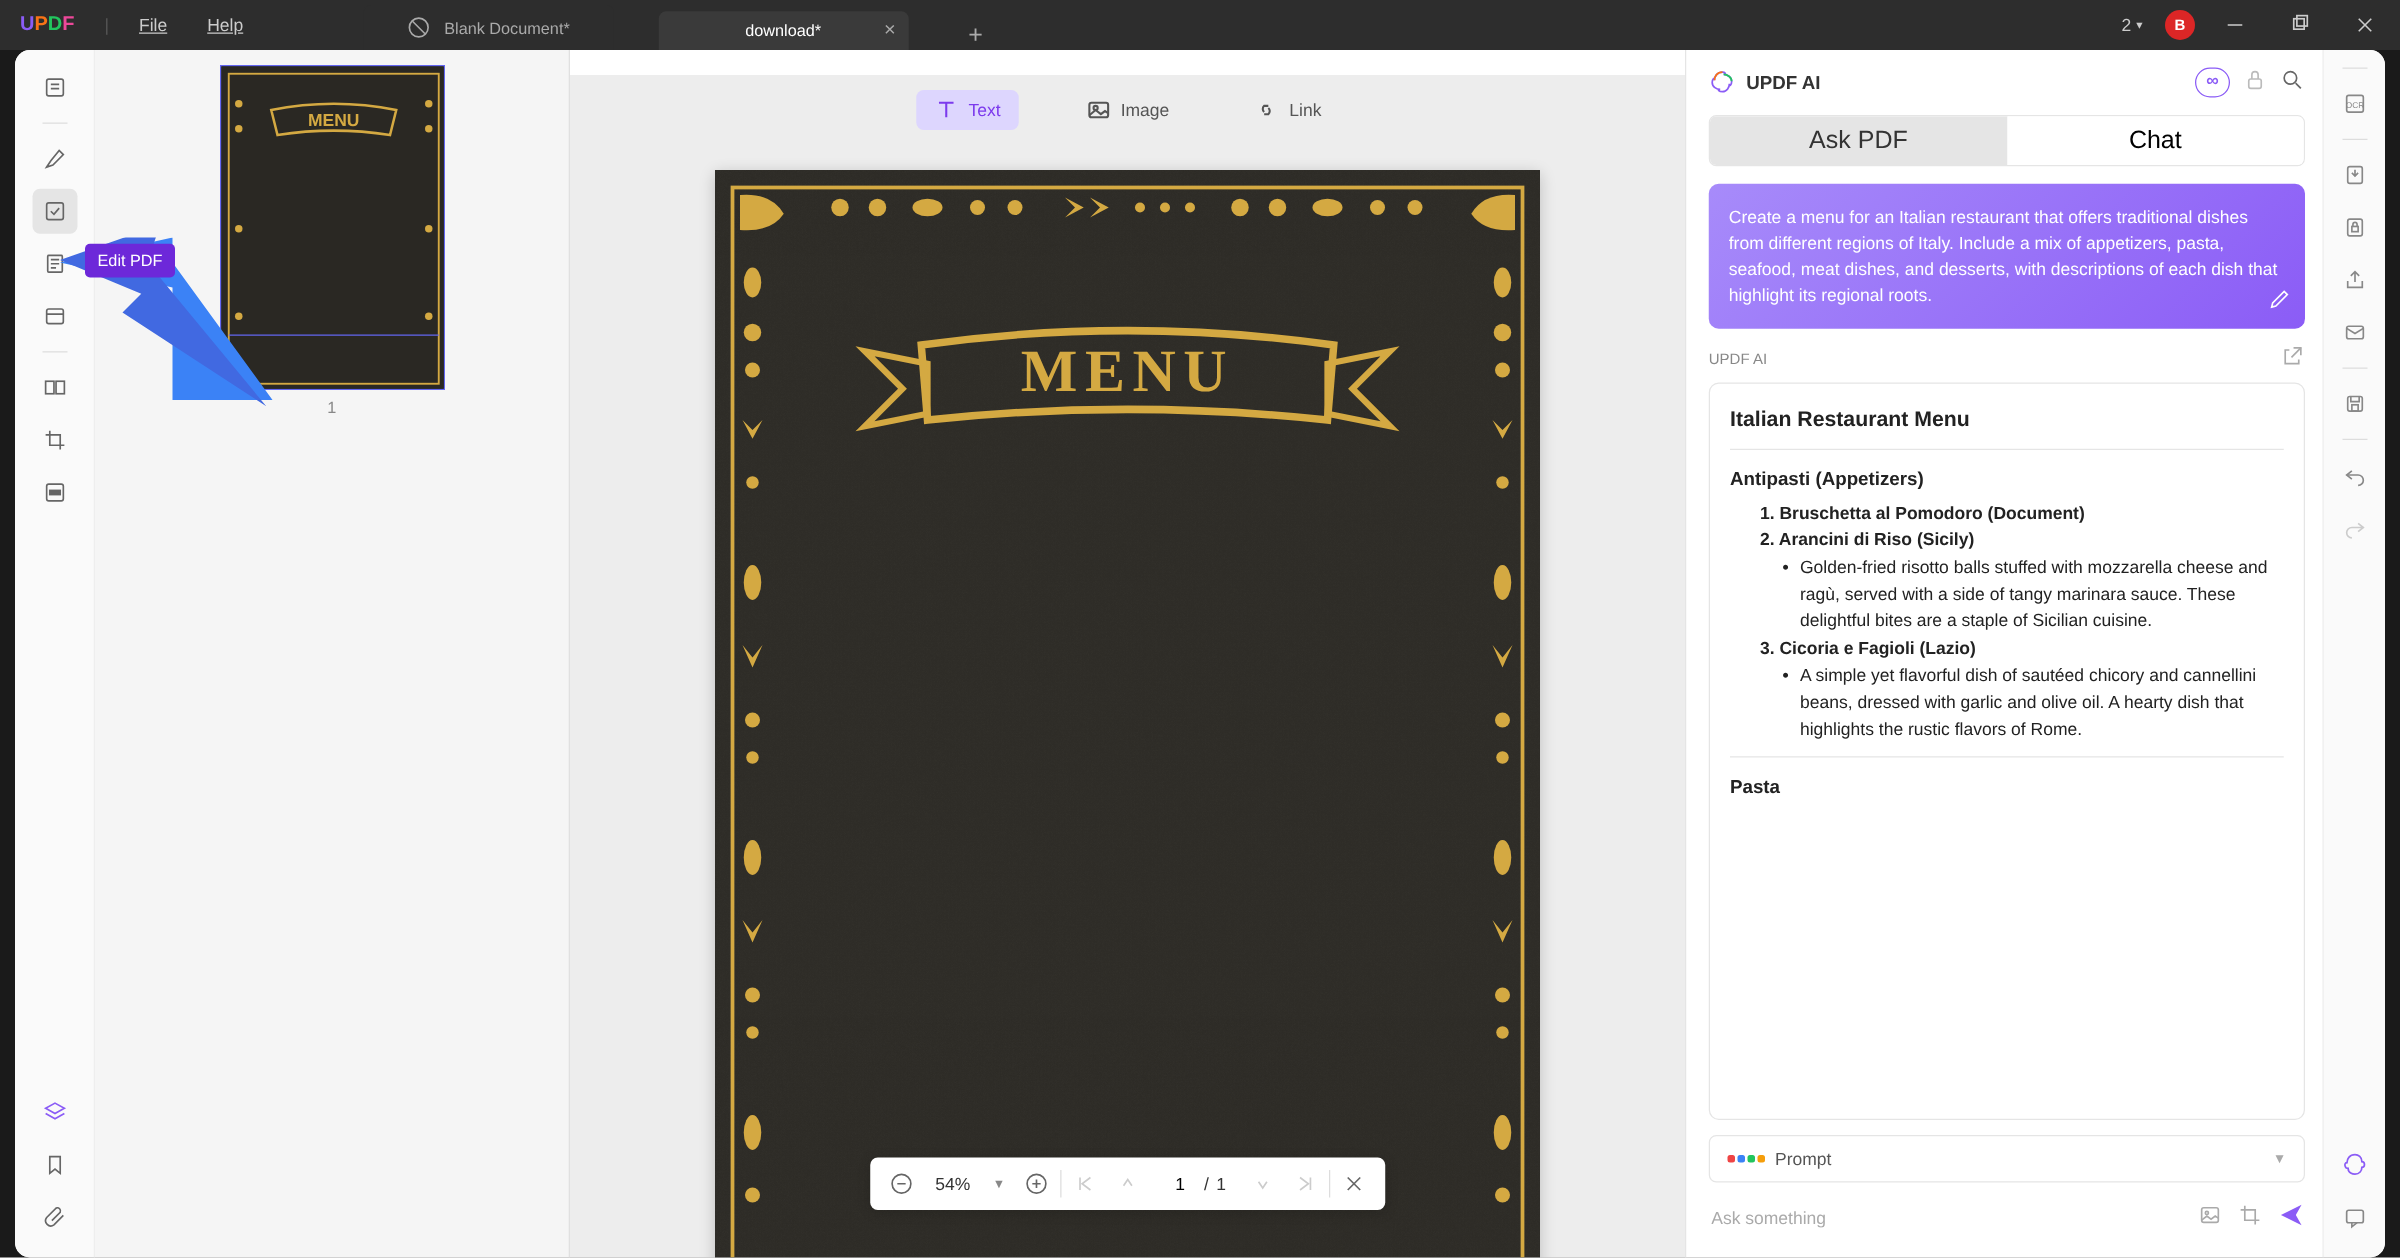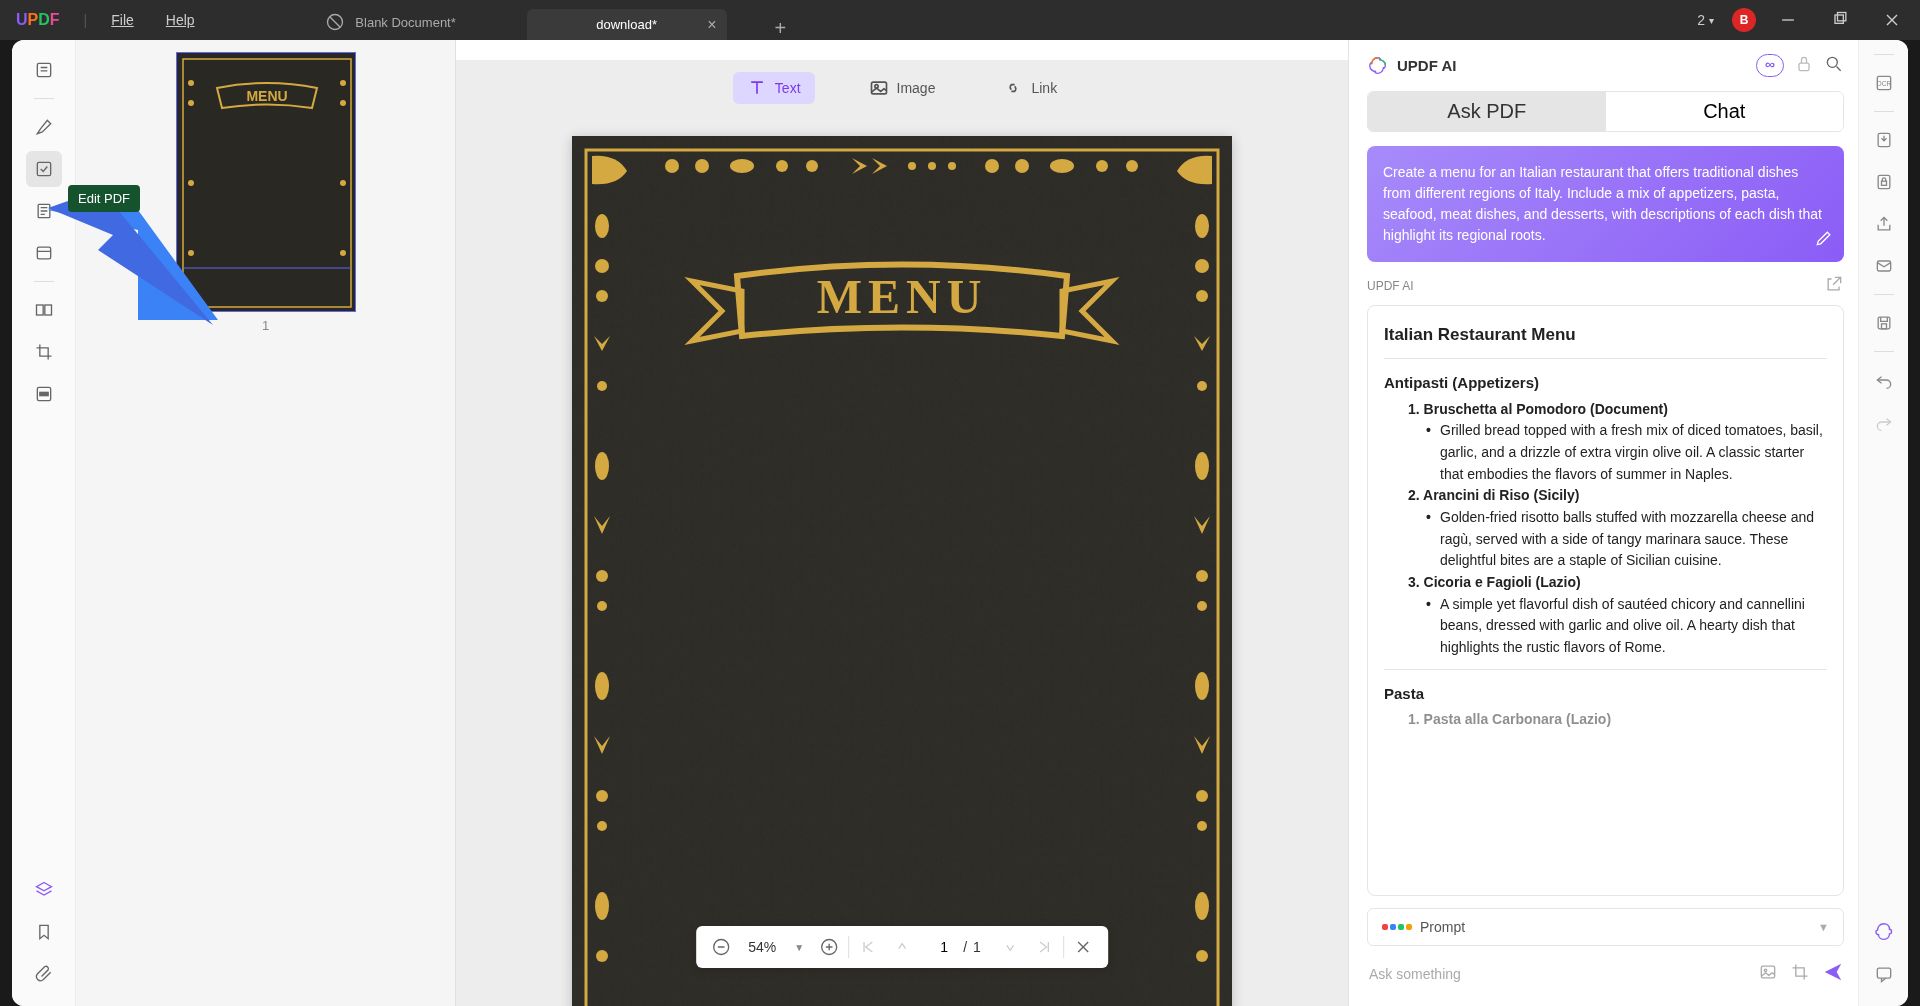--- a/index.html
+++ b/index.html
@@ -23,21 +23,21 @@
 
 
 .main { position: absolute; top: 40px; left: 0; right: 0; bottom: 0; background: #fff; border-radius: 12px; margin: 0 12px; display: flex; overflow: hidden; }
 
 
 .left-rail { width: 64px; background: #fafafa; display: flex; flex-direction: column; align-items: center; padding-top: 12px; gap: 6px; border-right: 1px solid #eee; position: relative; }
 .rail-btn { width: 36px; height: 36px; display: flex; align-items: center; justify-content: center; border-radius: 6px; cursor: pointer; color: #666; position: relative; }
 .rail-btn.active { background: #e5e5e5; }
 .rail-sep { width: 20px; height: 1px; background: #ddd; margin: 4px 0; }
 .rail-bottom { margin-top: auto; margin-bottom: 14px; display: flex; flex-direction: column; align-items: center; gap: 6px; }
-.tooltip { position: absolute; left: 56px; top: 145px; background: #14532d; color: #fff; font-size: 13px; padding: 6px 10px; border-radius: 4px; white-space: nowrap; z-index: 100; }
+.tooltip { position: absolute; left: 56px; top: 155px; background: #6d28d9; color: #fff; font-size: 13px; padding: 6px 10px; border-radius: 4px; white-space: nowrap; z-index: 100; }
 .arrow-annotation { position: absolute; left: 36px; top: 150px; width: 180px; height: 160px; z-index: 99; pointer-events: none; }
 
 
 .thumb-panel { width: 380px; background: #f5f5f5; padding: 12px; border-right: 1px solid #e0e0e0; }
 .thumb { width: 180px; margin: 0 auto; }
 .thumb-img { width: 180px; height: 260px; background: #2a2a2a; border: 1px solid #6366f1; position: relative; overflow: hidden; }
 .thumb-label { text-align: center; color: #888; font-size: 13px; margin-top: 6px; }
 
 
 .canvas-area { flex: 1; background: #ededed; position: relative; display: flex; flex-direction: column; margin-top: 20px; }
@@ -440,30 +440,28 @@
             <path d="M13 4 L20 4 L20 11"></path>
             <line x1="20" y1="4" x2="11" y2="13"></line>
           </svg></span>
     </div>
     <div class="ai-response">
       <h3>Italian Restaurant Menu</h3>
       <hr>
       <div>
         <h4>Antipasti (Appetizers)</h4>
         <div class="item-title"><span>1.</span> <span>Bruschetta al Pomodoro (Document)</span></div>
-        <div class="item-desc">Grilled bread topped with a fresh mix of diced tomatoes, basil, garlic, and a drizzle of extra virgin olive oil. A classic starter that embodies the flavors of summer in Naples.</div>
         <div class="item-title"><span>2.</span> <span>Arancini di Riso (Sicily)</span></div>
         <div class="item-desc">Golden-fried risotto balls stuffed with mozzarella cheese and ragù, served with a side of tangy marinara sauce. These delightful bites are a staple of Sicilian cuisine.</div>
         <div class="item-title"><span>3.</span> <span>Cicoria e Fagioli (Lazio)</span></div>
         <div class="item-desc">A simple yet flavorful dish of sautéed chicory and cannellini beans, dressed with garlic and olive oil. A hearty dish that highlights the rustic flavors of Rome.</div>
       </div>
       <hr>
       <div>
         <h4>Pasta</h4>
-        <div class="item-title" style="opacity:0.5"><span>1.</span> <span>Pasta alla Carbonara (Lazio)</span></div>
       </div>
     </div>
     <div class="prompt-select">
       <div class="prompt-dots">
         <span style="background:#ef4444"></span>
           <span style="background:#3b82f6"></span>
           <span style="background:#22c55e"></span>
           <span style="background:#f59e0b"></span>
       </div>
       <span style="color:#555;font-size:14px">Prompt</span>

